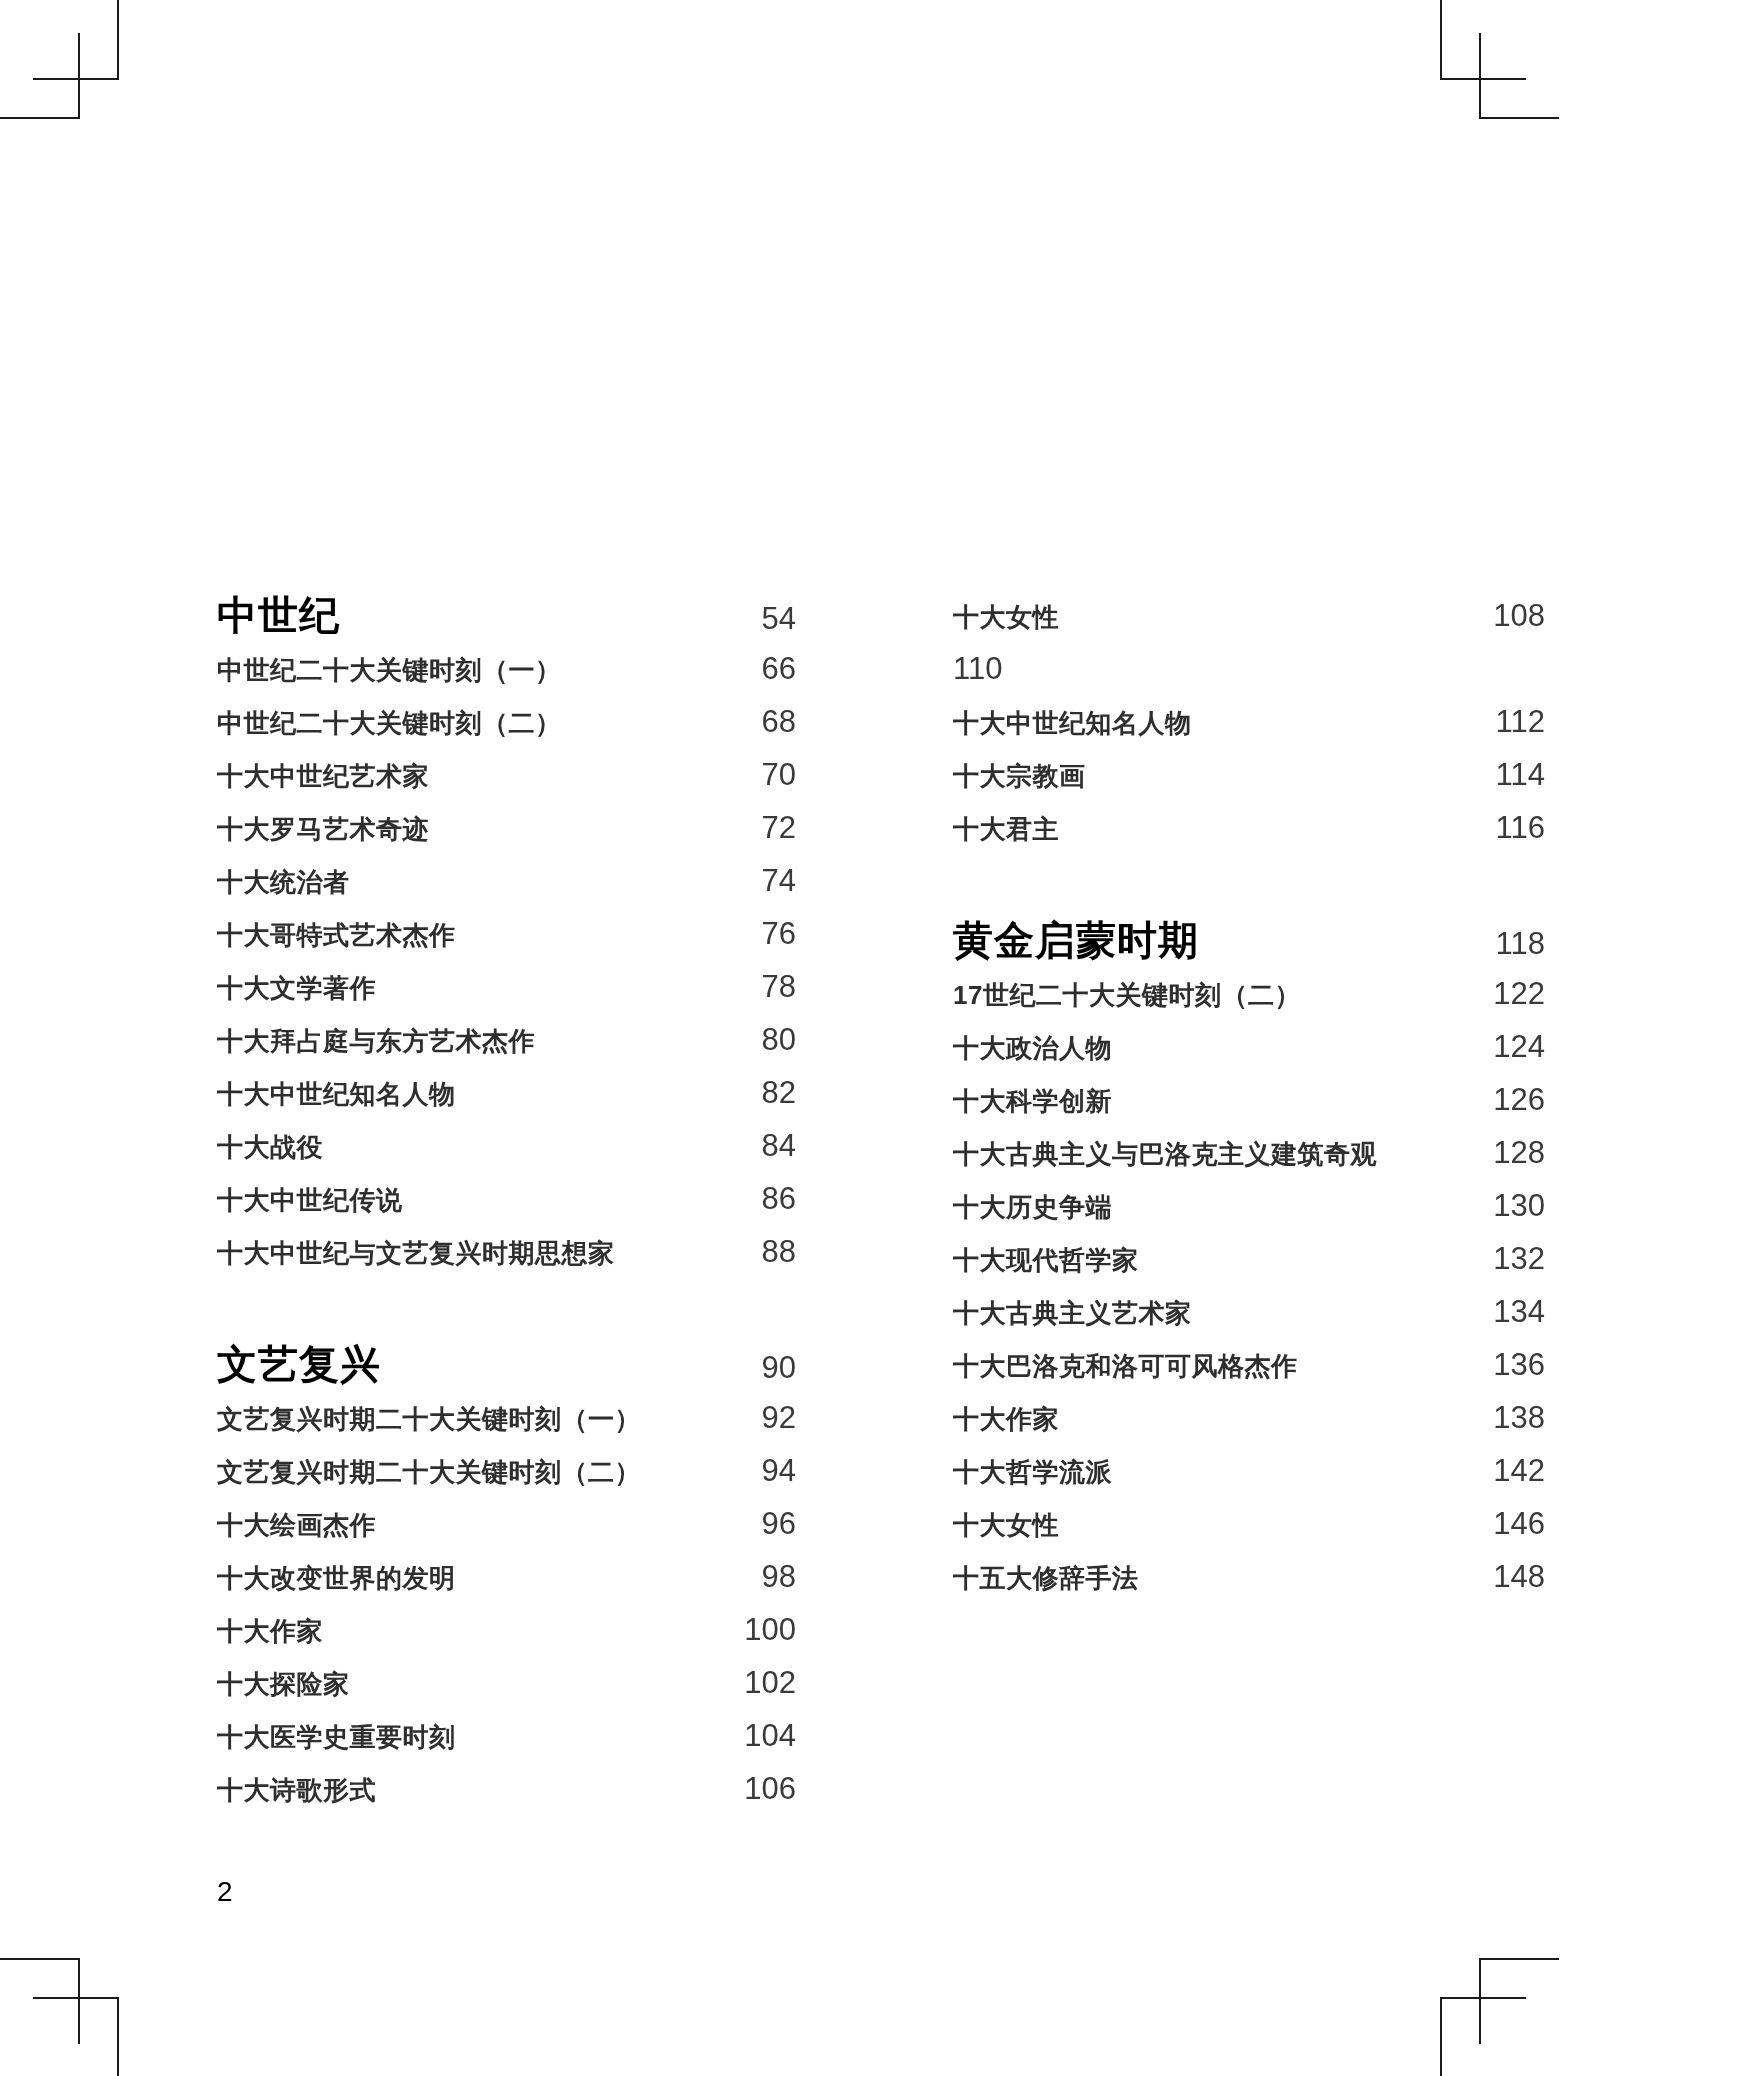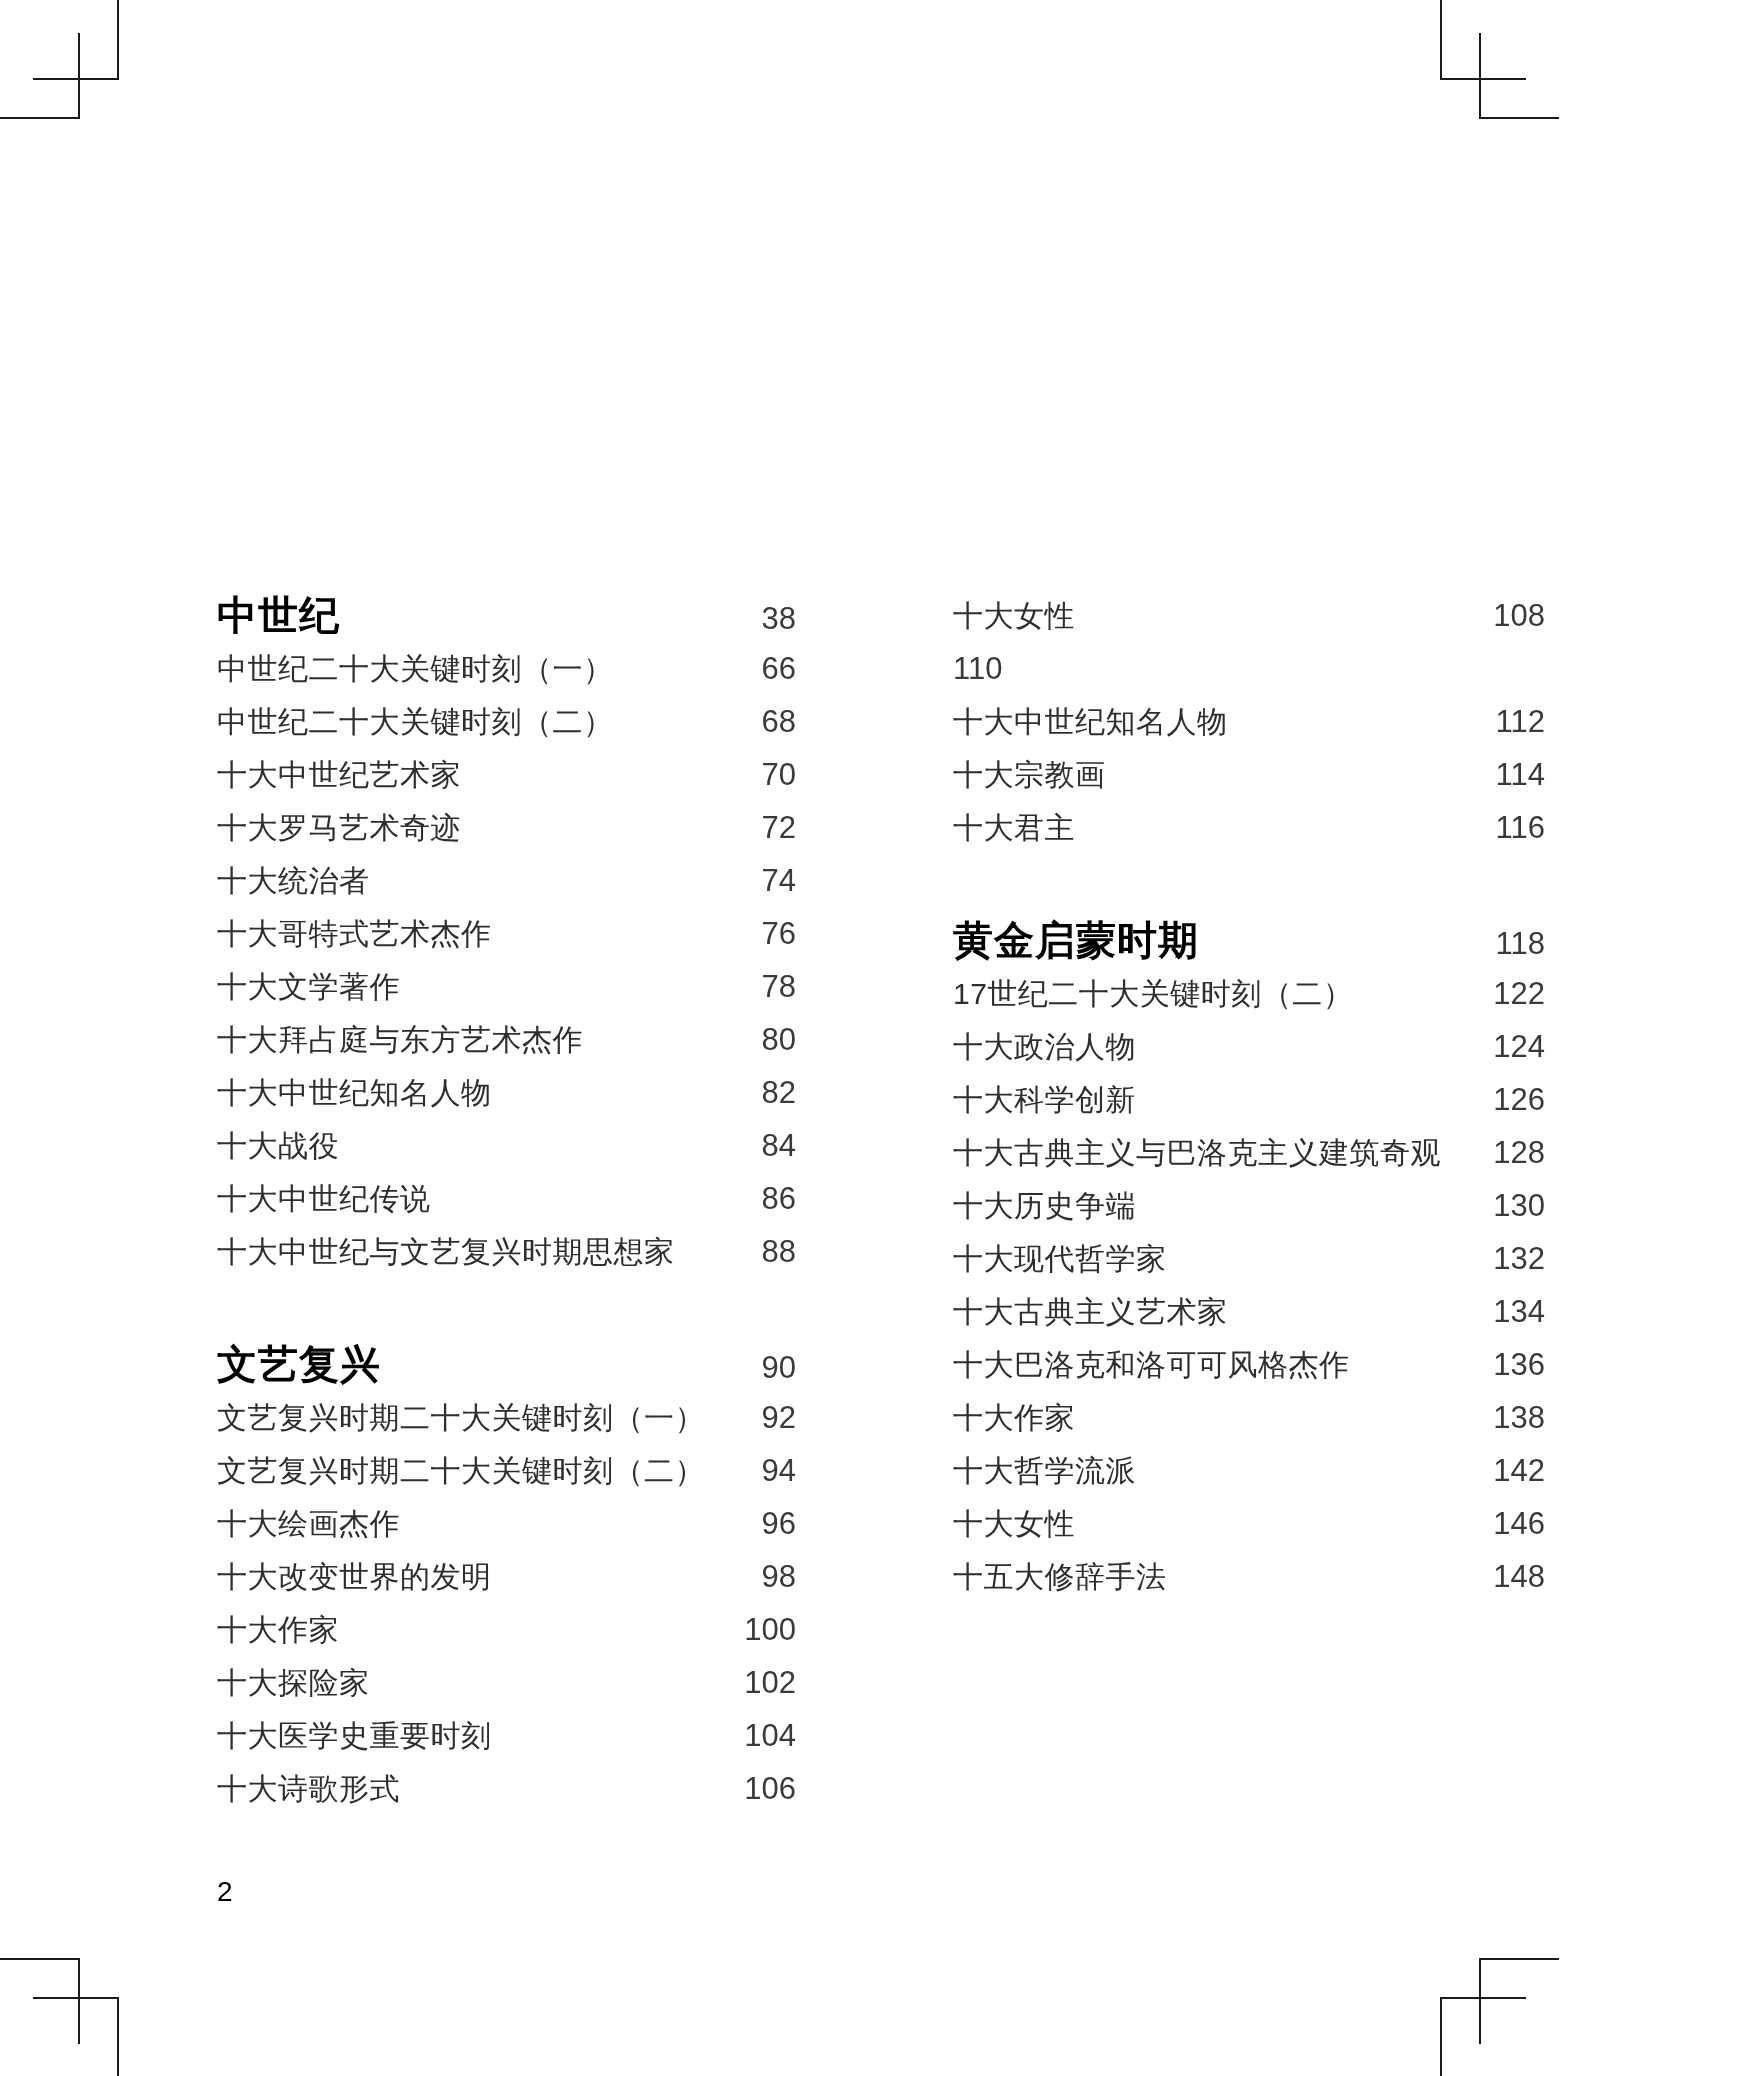--- a/index.html
+++ b/index.html
@@ -29,21 +29,21 @@
   
   .toc-col { position: absolute; top: 589px; }
   .toc-col.left  { left: 217px; width: 579px; }
   .toc-col.right { left: 953px; width: 592px; }
 
   .toc-row {
     display: flex; justify-content: space-between; align-items: baseline;
     height: 53px; line-height: 53px; white-space: nowrap;
   }
   .toc-row .title {
-    font-size: 30px; font-weight: 400;
+    font-size: 26px; font-weight: 700;
     color: var(--entry-color, #2e2e2e);
     letter-spacing: 0.5px;
   }
   .toc-row .pagenum {
     font-size: 31px; font-weight: 400;
     color: var(--number-color, #3a3a3a);
   }
   .toc-row.heading .title {
     font-size: 40px; font-weight: 700;
     color: var(--heading-color, #000);
@@ -67,21 +67,21 @@
   <div class="cm cm-tr-a"></div>
   <div class="cm cm-tr-b"></div>
   <div class="cm cm-bl-a"></div>
   <div class="cm cm-bl-b"></div>
   <div class="cm cm-br-a"></div>
   <div class="cm cm-br-b"></div>
 
   <div class="toc-col left" id="toc-left">
       <div class="toc-row heading">
         <span class="title">中世纪</span>
-        <span class="pagenum">38</span>
+        <span class="pagenum">54</span>
       </div>
       <div class="toc-row">
         <span class="title">中世纪二十大关键时刻（一）</span>
         <span class="pagenum">66</span>
       </div>
       <div class="toc-row">
         <span class="title">中世纪二十大关键时刻（二）</span>
         <span class="pagenum">68</span>
       </div>
       <div class="toc-row">

